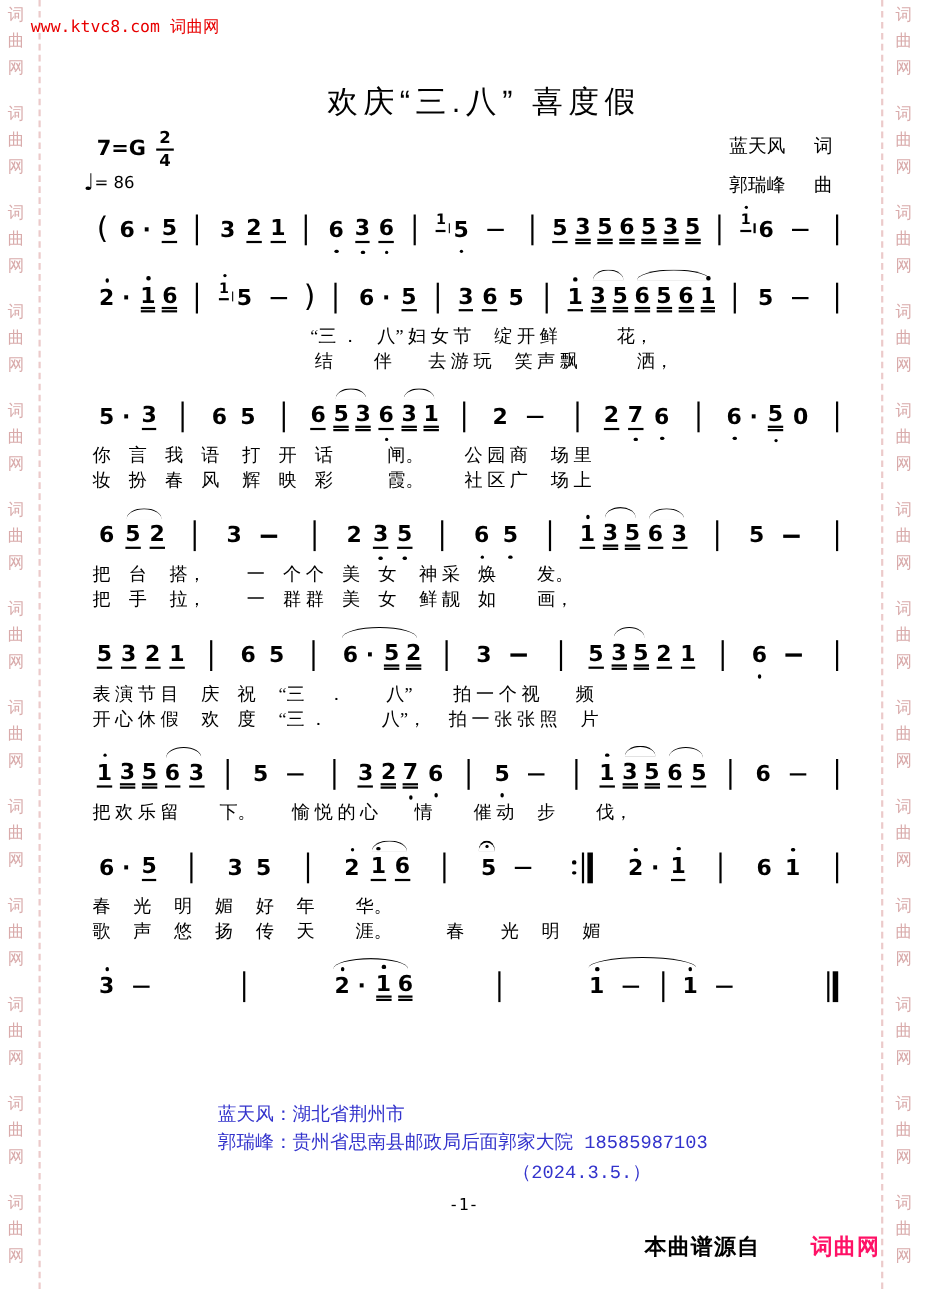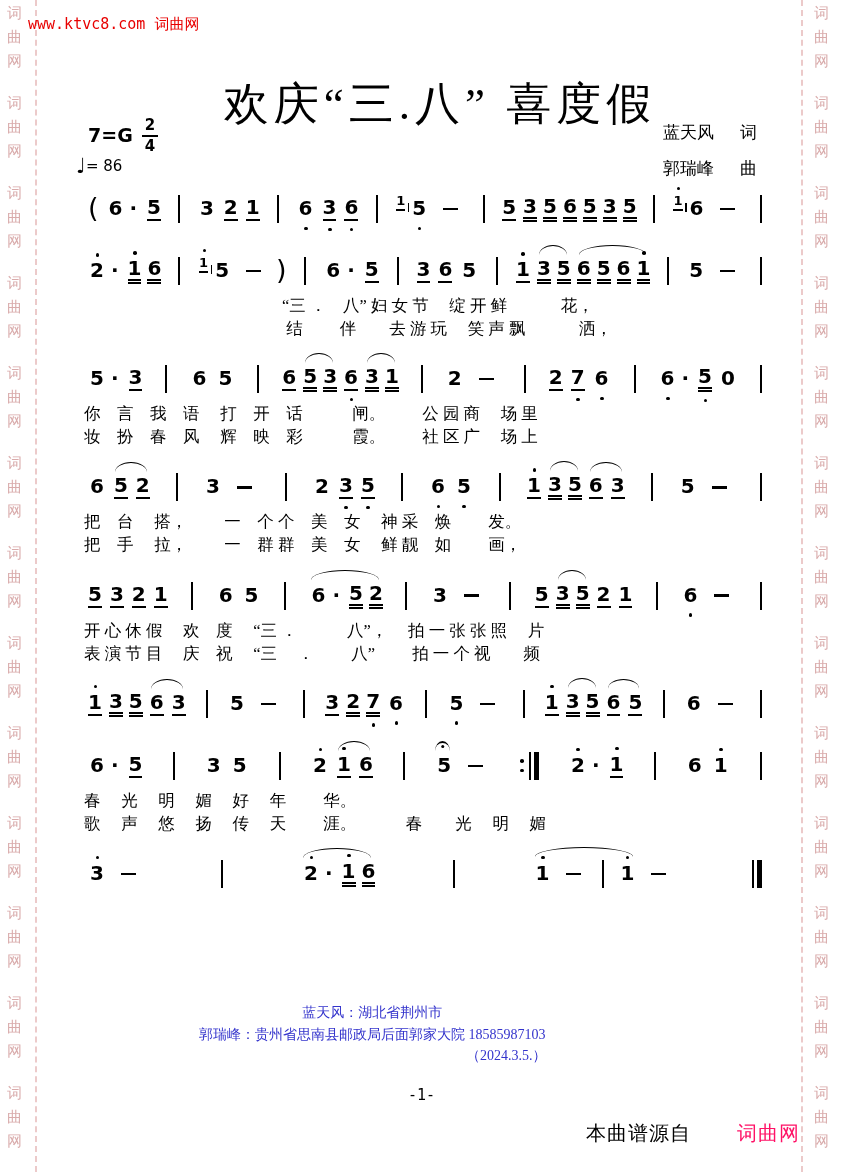--- a/index.html
+++ b/index.html
@@ -15,22 +15,22 @@
   .side-border.right .border-line{left:4px;}
   .border-chars{position:absolute;top:6px;display:flex;flex-direction:column;}
   .side-border.left .border-chars{left:7px;}
   .side-border.right .border-chars{left:17px;}
   .bgroup{display:flex;flex-direction:column;gap:9px;margin-bottom:27px;
           color:#d9abab;font-size:15px;line-height:1;font-family:"DejaVu Serif",serif;}
 
   
   .site-link{position:absolute;left:28px;top:15px;color:#e80000;font-size:15px;
              font-family:"DejaVu Sans Mono",monospace;}
-  .title{position:absolute;left:0;right:0;top:74px;text-align:center;font-size:45px;
-         letter-spacing:5px;font-family:Liberation Serif, serif;padding-left:37px;}
+  .title{position:absolute;left:0;right:0;top:74px;text-align:center;font-size:28px;
+         letter-spacing:5px;font-family:Liberation Sans, sans-serif;padding-left:37px;}
   .keyrow{position:absolute;left:88px;top:118px;font-weight:bold;font-size:19px;}
   .meter{display:inline-block;vertical-align:middle;text-align:center;line-height:1;
          margin-left:9px;font-size:15px;font-weight:bold;}
   .meter .num{display:block;border-bottom:2px solid #000;padding:0 3px 2px;}
   .meter .den{display:block;padding-top:2px;}
   .tempo{position:absolute;left:76px;top:154px;font-size:15px;}
   .tempo .qnote{font-size:21px;vertical-align:-2px;}
   .credits{position:absolute;right:86px;top:121px;text-align:right;font-size:17px;
            font-family:"DejaVu Serif",serif;}
   .credits .row{margin-bottom:13px;text-align:right;}
@@ -68,26 +68,26 @@
   .notes-row>.bar:last-child{margin-right:0;}
   .slur .bar{margin:0 10px;}
   .bl{width:2px;height:28px;background:#000;}
   .bl.thick{width:5px;margin-left:3px;}
   .rdots{display:inline-flex;flex-direction:column;gap:6px;margin-right:5px;}
   .rdots i{width:3.5px;height:3.5px;border-radius:50%;background:#000;}
   .lyric-row{white-space:pre;font-size:16.5px;line-height:1.4;
              font-family:Liberation Serif, serif;}
 
   
-  .contact{position:absolute;left:198px;top:1002px;color:#3333cc;font-size:14px;
-           line-height:1.55;font-family:Liberation Serif, serif;text-align:center;}
+  .contact{position:absolute;left:198px;top:1002px;color:#3333cc;font-size:17px;
+           line-height:1.55;font-family:Liberation Mono, monospace;}
   .contact .date{text-indent:268px;}
   .page-num{position:absolute;left:0;right:0;top:1086px;text-align:center;font-size:15px;
             font-family:"DejaVu Sans Mono",monospace;}
-  .source{position:absolute;top:1120px;right:43px;font-weight:normal;font-size:20px;
+  .source{position:absolute;top:1120px;right:43px;font-weight:bold;font-size:20px;
           letter-spacing:1px;}
   .source .site{color:#ff1166;margin-left:46px;}
 </style>
 </head>
 <body>
 
 <div class="page">
 
   <div class="side-border left">
     <div class="border-chars">
@@ -486,22 +486,22 @@
           <span class="note lvl1"><span class="dg u1">1</span></span>
           <span class="bar">
             <i class="bl"></i>
           </span>
           <span class="note"><span class="dg">6</span><i class="odot bot"></i></span>
           <span class="sym dash"></span>
           <span class="bar">
             <i class="bl"></i>
           </span>
         </div>
+        <div class="lyric-row">表 演 节 目　 庆　祝　 “三　 ．　　 八”　　 拍 一 个 视　　频</div>
         <div class="lyric-row">开 心 休 假　 欢　度　 “三 ．　　　八”，　 拍 一 张 张 照　 片</div>
-        <div class="lyric-row">表 演 节 目　 庆　祝　 “三　 ．　　 八”　　 拍 一 个 视　　频</div>
       </div>
       <div class="system">
         <div class="notes-row">
           <span class="note lvl1"><span class="dg u1">1</span><i class="odot top"></i></span>
           <span class="note lvl2"><span class="dg u2">3</span></span>
           <span class="note lvl2"><span class="dg u2">5</span></span>
           <span class="slur">
             <span class="note lvl1"><span class="dg u1">6</span></span>
             <span class="note lvl1"><span class="dg u1">3</span></span>
             <i class="arc"></i>
@@ -539,20 +539,21 @@
           </span>
           <span class="bar">
             <i class="bl"></i>
           </span>
           <span class="note"><span class="dg">6</span></span>
           <span class="sym dash"></span>
           <span class="bar">
             <i class="bl"></i>
           </span>
         </div>
+        <div class="lyric-row">把 欢 乐 留　　 下。　　愉 悦 的 心　　情　　 催 动　 步　　 伐，</div>
       </div>
       <div class="system">
         <div class="notes-row">
           <span class="note"><span class="dg">6</span><span class="aug">·</span></span>
           <span class="note lvl1"><span class="dg u1">5</span></span>
           <span class="bar">
             <i class="bl"></i>
           </span>
           <span class="note"><span class="dg">3</span></span>
           <span class="note"><span class="dg">5</span></span>

